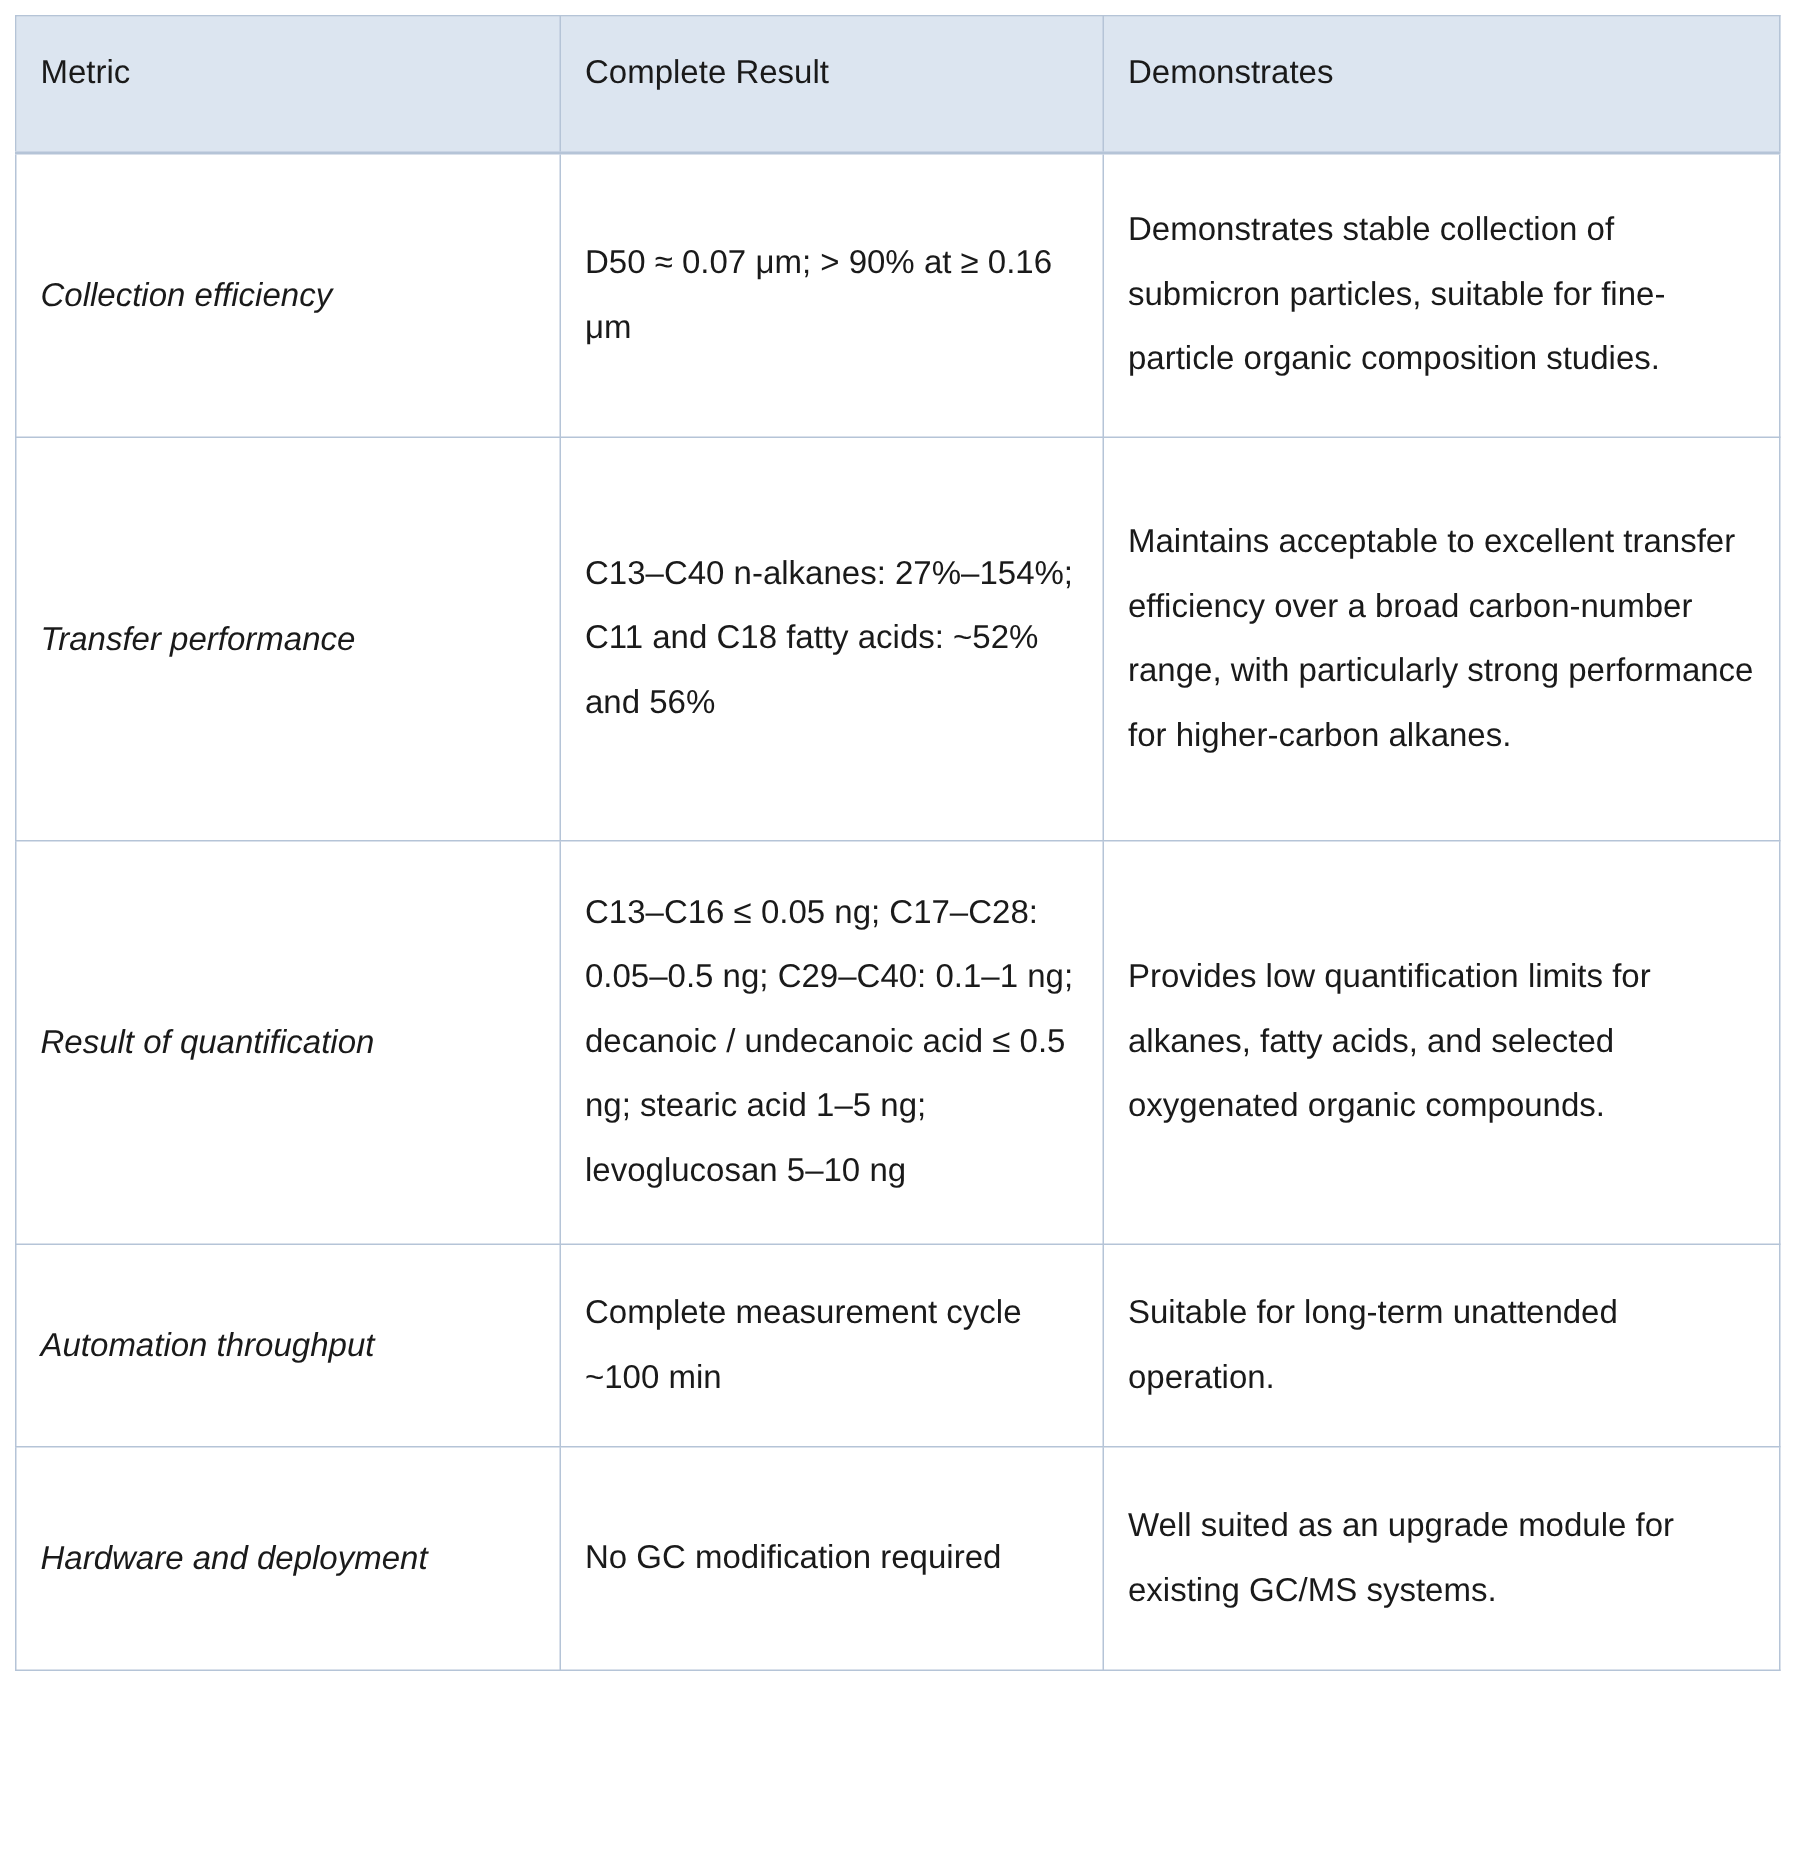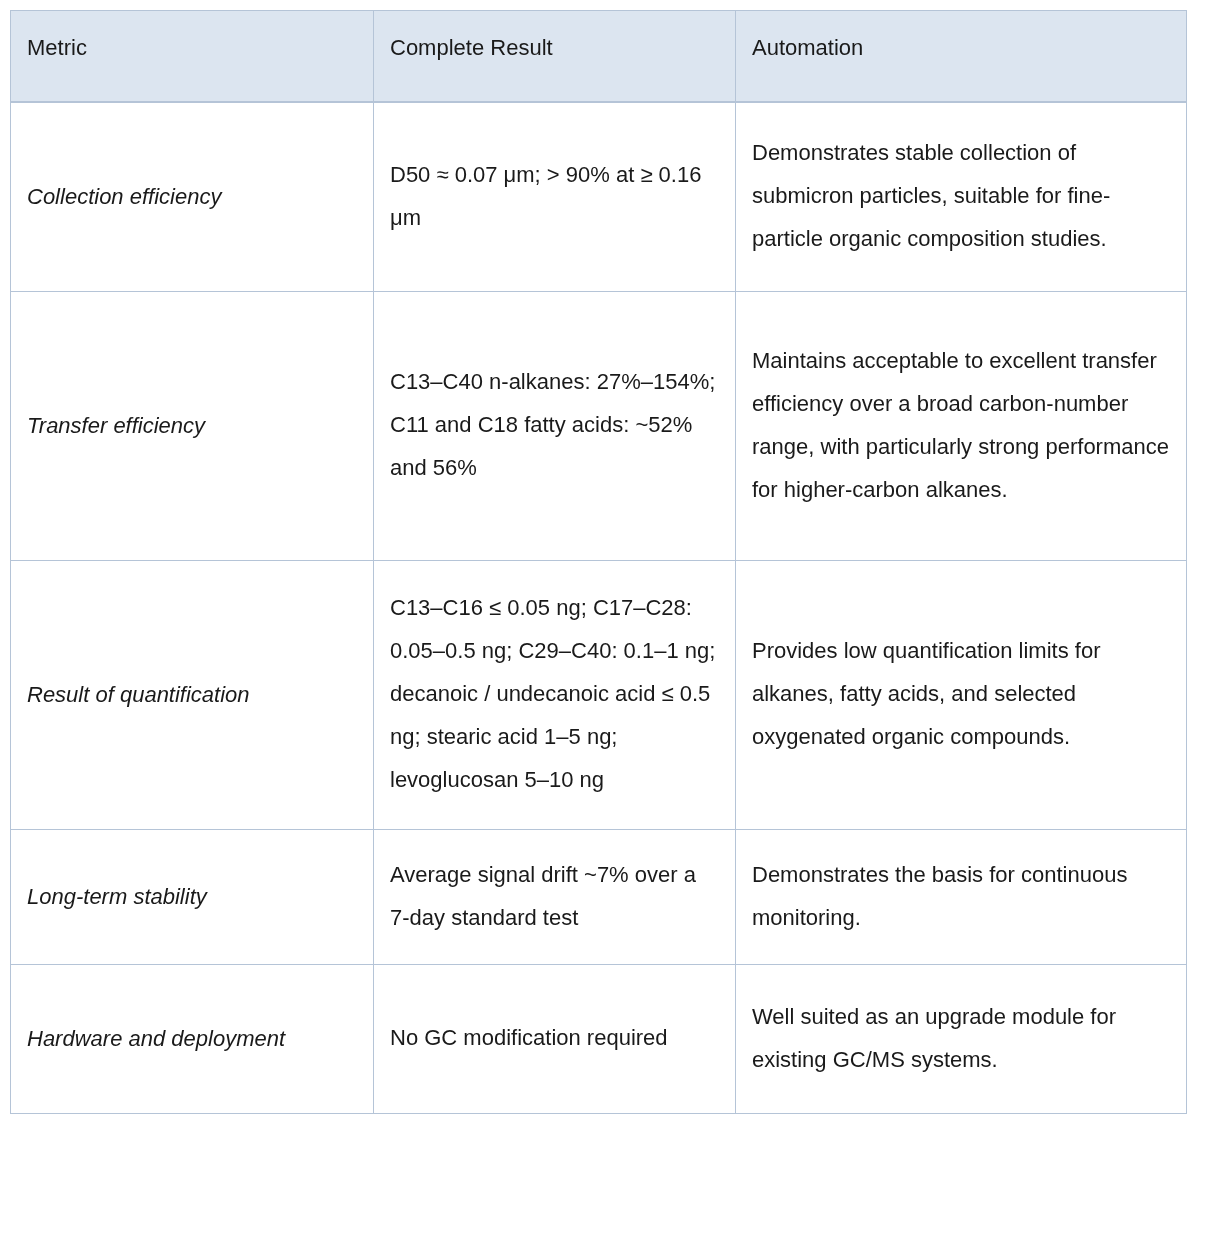--- a/index.html
+++ b/index.html
@@ -76,43 +76,43 @@
   <table class="metrics-table">
     <colgroup>
       <col class="col-metric">
       <col class="col-result">
       <col class="col-desc">
     </colgroup>
     <thead>
       <tr>
         <th>Metric</th>
         <th>Complete Result</th>
-        <th>Automation</th>
+        <th>Demonstrates</th>
       </tr>
     </thead>
     <tbody>
       <tr class="row-0">
         <td class="cell-metric">Collection efficiency</td>
         <td class="cell-result">D50 ≈ 0.07 μm; &gt; 90% at ≥ 0.16 μm</td>
         <td class="cell-desc">Demonstrates stable collection of submicron particles, suitable for fine-particle organic composition studies.</td>
       </tr>
       <tr class="row-1">
-        <td class="cell-metric">Transfer efficiency</td>
+        <td class="cell-metric">Transfer performance</td>
         <td class="cell-result">C13–C40 n-alkanes: 27%–154%; C11 and C18 fatty acids: ~52% and 56%</td>
         <td class="cell-desc">Maintains acceptable to excellent transfer efficiency over a broad carbon-number range, with particularly strong performance for higher-carbon alkanes.</td>
       </tr>
       <tr class="row-2">
         <td class="cell-metric">Result of quantification</td>
         <td class="cell-result">C13–C16 ≤ 0.05 ng; C17–C28: 0.05–0.5 ng; C29–C40: 0.1–1 ng; decanoic / undecanoic acid ≤ 0.5 ng; stearic acid 1–5 ng; levoglucosan 5–10 ng</td>
         <td class="cell-desc">Provides low quantification limits for alkanes, fatty acids, and selected oxygenated organic compounds.</td>
       </tr>
-      <tr class="row-4">
-        <td class="cell-metric">Long-term stability</td>
-        <td class="cell-result">Average signal drift ~7% over a 7-day standard test</td>
-        <td class="cell-desc">Demonstrates the basis for continuous monitoring.</td>
+      <tr class="row-3">
+        <td class="cell-metric">Automation throughput</td>
+        <td class="cell-result">Complete measurement cycle ~100 min</td>
+        <td class="cell-desc">Suitable for long-term unattended operation.</td>
       </tr>
       <tr class="row-5">
         <td class="cell-metric">Hardware and deployment</td>
         <td class="cell-result">No GC modification required</td>
         <td class="cell-desc">Well suited as an upgrade module for existing GC/MS systems.</td>
       </tr>
     </tbody>
   </table>
 </div>
 

